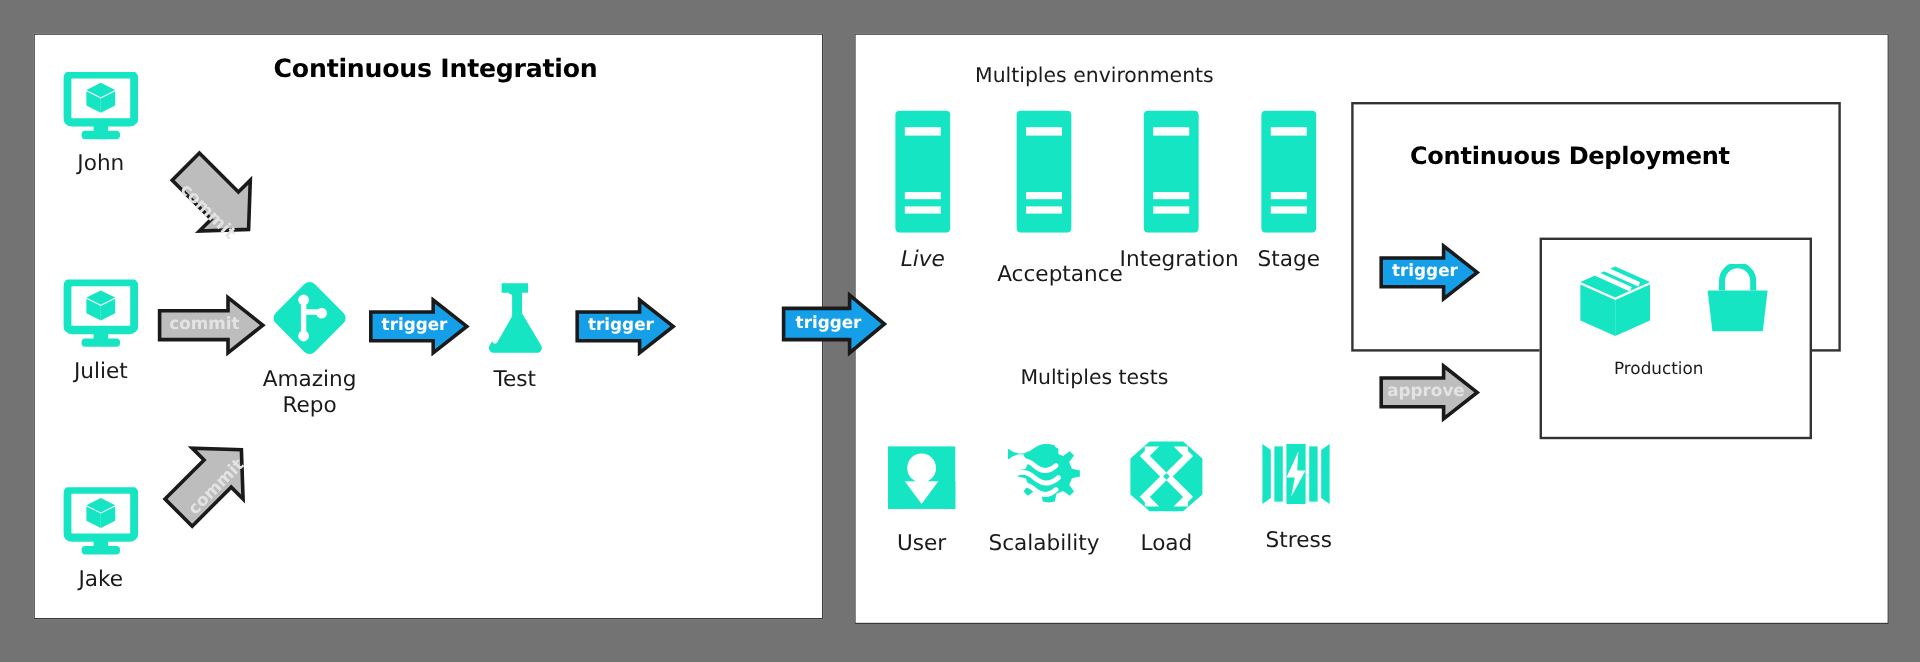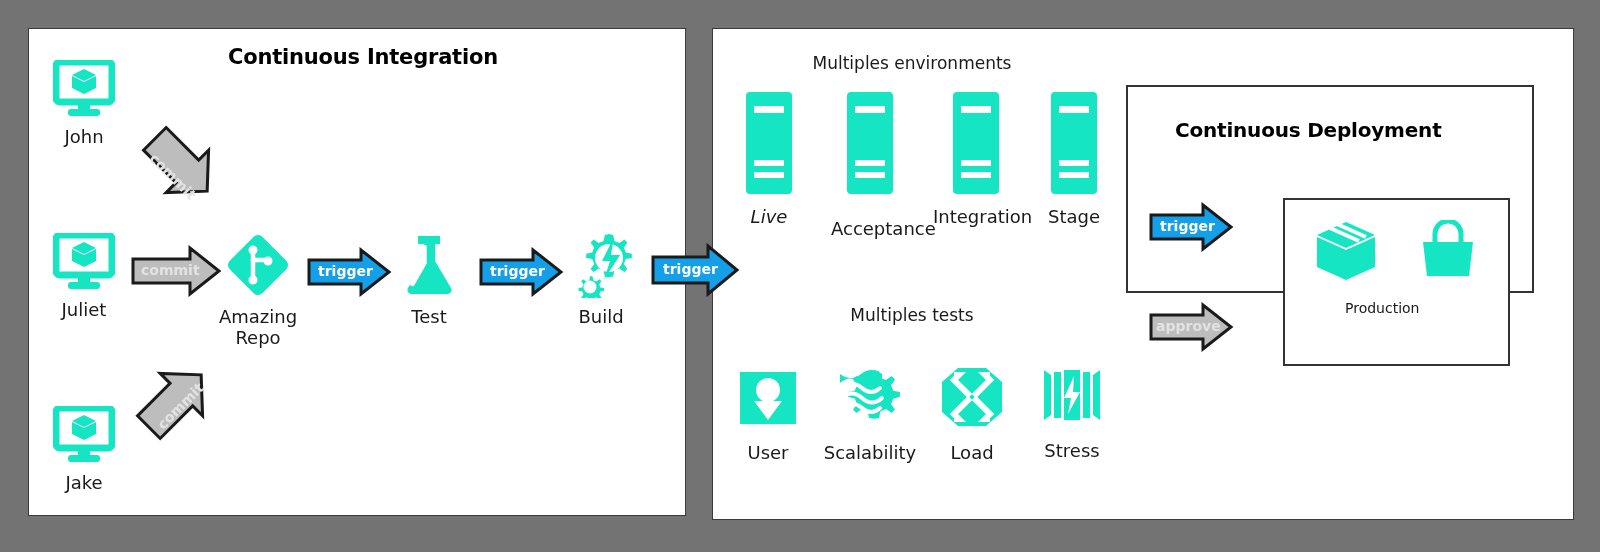--- a/index.html
+++ b/index.html
@@ -202,34 +202,20 @@
     <div class="node-label">Test</div>
   </div>
 
   <div class="arrow" style="left:478px; top:247px;">
     <svg width="86" height="50" viewBox="0 0 86 50">
       <polygon points="3,13 55,13 55,3 83,25 55,47 55,37 3,37" fill="#159fe8" stroke="#1a1a1a" stroke-width="3" stroke-linejoin="miter"></polygon>
     </svg>
     <div class="arrow-text" style="left:12px; top:16px;">trigger</div>
   </div>
 
-  <div class="node" style="left:564px; top:228px; width:74px;">
-    <span class="icon-wrap">
-      <svg width="70" height="70" viewBox="0 0 70 70">
-        <g fill="#16e5c4">
-          <path d="M43 6 l4.2 1.1 1.2 6.0 5.0 2.0 5.0-3.6 3.0 3.0 -3.6 5.0 2.0 5.0 6.0 1.2 0 4.2 -6.0 1.2 -2.0 5.0 3.6 5.0 -3.0 3.0 -5.0-3.6 -5.0 2.0 -1.2 6.0 -4.2 0.8 -4.2-0.8 -1.2-6.0 -5.0-2.0 -5.0 3.6 -3.0-3.0 3.6-5.0 -2.0-5.0 -6.0-1.2 0-4.2 6.0-1.2 2.0-5.0 -3.6-5.0 3.0-3.0 5.0 3.6 5.0-2.0 1.2-6.0 z"></path>
-          <circle cx="43" cy="30" r="14" fill="#ffffff"></circle>
-          <path d="M24 48 l2.6 0.6 0.7 3.7 3.1 1.2 3.1-2.2 1.9 1.9 -2.2 3.1 1.2 3.1 3.7 0.7 0 2.6 -3.7 0.7 -1.2 3.1 2.2 3.1 -1.9 1.9 -3.1-2.2 -3.1 1.2 -0.7 3.7 -2.6 0 -0.7-3.7 -3.1-1.2 -3.1 2.2 -1.9-1.9 2.2-3.1 -1.2-3.1 -3.7-0.7 0-2.6 3.7-0.7 1.2-3.1 -2.2-3.1 1.9-1.9 3.1 2.2 3.1-1.2 z"></path>
-          <circle cx="24" cy="59" r="6.5" fill="#ffffff"></circle>
-          <polygon points="48,9 36,33 44,33 38,52 54,27 45,27"></polygon>
-        </g>
-      </svg>
-    </span>
-    <div class="node-label">Build</div>
-  </div>
 
   <div class="arrow" style="left:650px; top:243px; z-index:9;">
     <svg width="90" height="54" viewBox="0 0 90 54">
       <polygon points="3,14 58,14 58,3 87,27 58,51 58,40 3,40" fill="#159fe8" stroke="#1a1a1a" stroke-width="3" stroke-linejoin="miter"></polygon>
     </svg>
     <div class="arrow-text" style="left:13px; top:18px;">trigger</div>
   </div>
 
   <div class="panel" id="panel-cd"></div>
 
@@ -332,21 +318,21 @@
           <polygon points="14,6 26,6 14,18"></polygon>
           <polygon points="50,6 38,6 50,18"></polygon>
           <polygon points="14,56 26,56 14,44"></polygon>
           <polygon points="50,56 38,56 50,44"></polygon>
         </g>
       </svg>
     </span>
     <div class="node-label" style="margin-top:10px;">Load</div>
   </div>
 
-  <div class="node" style="left:1034px; top:364px; width:76px;">
+  <div class="node" style="left:1034px; top:364px; width:76px;text-align:right;">
     <span class="icon-wrap">
       <svg width="60" height="62" viewBox="0 0 60 62">
         <g fill="#16e5c4">
           <path d="M2 6 l7 5 v40 l-7 5 z"></path>
           <rect x="12" y="8" width="7" height="46"></rect>
           <rect x="22" y="6" width="16" height="50"></rect>
           <rect x="41" y="8" width="7" height="46"></rect>
           <path d="M58 6 l-7 5 v40 l7 5 z"></path>
         </g>
         <polygon points="32,12 22,34 29,34 26,50 38,28 31,28" fill="#ffffff"></polygon>

